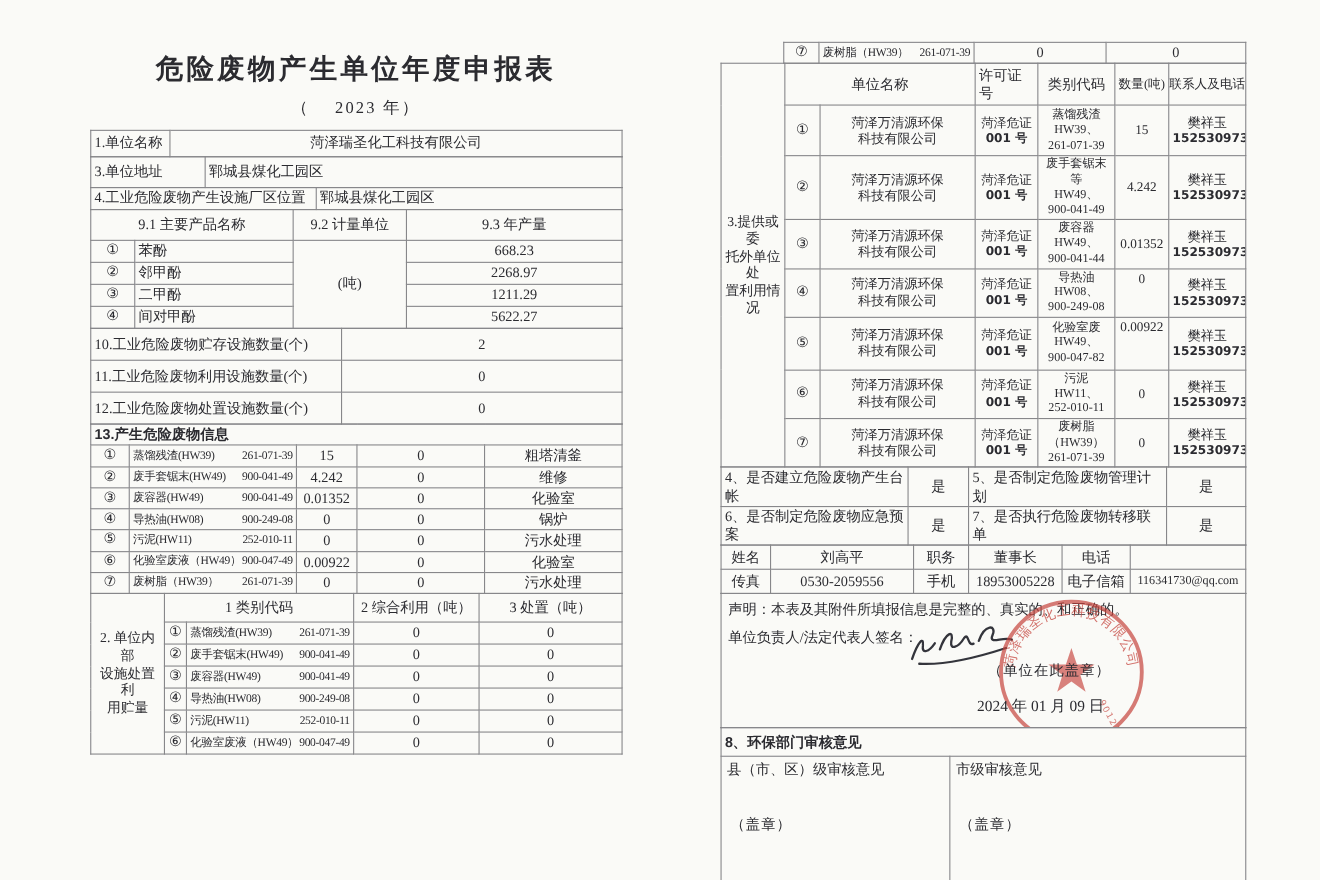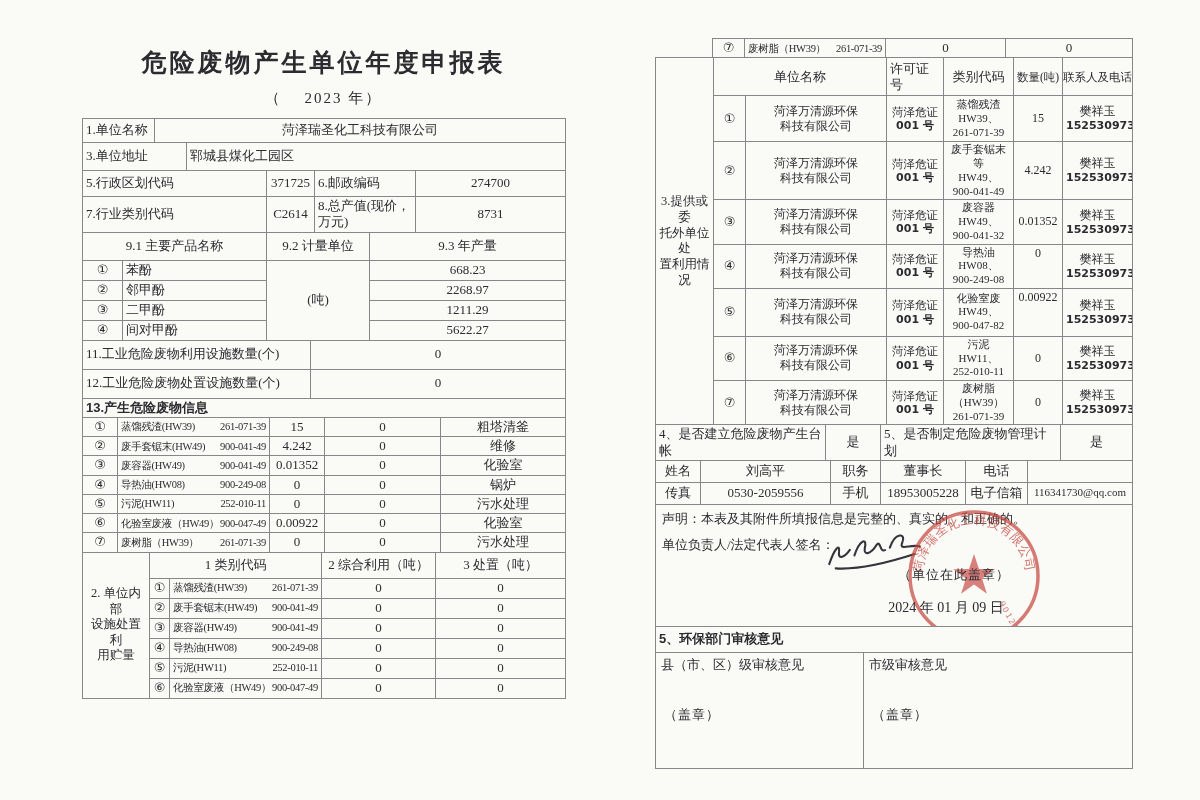--- a/index.html
+++ b/index.html
@@ -54,37 +54,27 @@
       </colgroup>
     <tbody>
         <tr style="height:28px">
       <td>3.单位地址</td>
       <td class="big">郓城县煤化工园区</td>
     </tr>
   </tbody>
     </table>
   <table class="tb">
     <colgroup>
-        <col style="width:184px">
-        <col style="width:48px">
-        <col style="width:101px">
-        <col style="width:150px">
-      </colgroup>
-    <tbody>
-        <tr style="height:26px">
-      <td>5.行政区划代码</td>
-      <td class="ctr">371725</td>
-      <td>6.邮政编码</td>
-      <td class="ctr">274700</td>
-    </tr>
-    <tr style="height:34px">
-      <td>7.行业类别代码</td>
-      <td class="ctr">C2614</td>
-      <td>8.总产值(现价，万元)</td>
-      <td class="ctr">8731</td>
+        <col style="width:205px">
+        <col style="width:278px">
+      </colgroup>
+    <tbody>
+        <tr style="height:20px">
+      <td class="sm">4.工业危险废物产生设施厂区位置</td>
+      <td class="sm">郓城县煤化工园区</td>
     </tr>
   </tbody>
     </table>
 
   <table class="tb">
     <colgroup>
         <col style="width:40px">
         <col style="width:144px">
         <col style="width:103px">
         <col style="width:196px">
@@ -118,20 +108,24 @@
     </tr>
   </tbody>
     </table>
 
   <table class="tb">
     <colgroup>
         <col style="width:228px">
         <col style="width:255px">
       </colgroup>
     <tbody>
+        <tr style="height:29px">
+      <td>10.工业危险废物贮存设施数量(个)</td>
+      <td class="ctr">2</td>
+    </tr>
     <tr style="height:29px">
       <td>11.工业危险废物利用设施数量(个)</td>
       <td class="ctr">0</td>
     </tr>
     <tr style="height:29px">
       <td>12.工业危险废物处置设施数量(个)</td>
       <td class="ctr">0</td>
     </tr>
   </tbody>
     </table>
@@ -403,21 +397,21 @@
     </tr>
     <tr style="height:31px">
       <td class="cnum">③</td>
       <td class="lines" style="font-size:12px">菏泽万清源环保
 科技有限公司</td>
       <td class="ctr">
             <div style="font-size:11.5px">菏泽危证</div>
             <div class="bnum">001 号</div>
           </td>
       <td class="lines" style="font-size:11px">废容器 HW49、
-900-041-32</td>
+900-041-44</td>
       <td class="ctr" style="font-size:12px">0.01352</td>
       <td class="ctr">
             <div style="font-size:12px">樊祥玉</div>
             <div class="bnum">15253097335</div>
           </td>
     </tr>
     <tr style="height:31px">
       <td class="cnum">④</td>
       <td class="lines" style="font-size:12px">菏泽万清源环保
 科技有限公司</td>
@@ -490,20 +484,26 @@
         <col style="width:170px">
         <col style="width:55px">
         <col style="width:180px">
         <col style="width:72px">
       </colgroup>
     <tbody>
         <tr style="height:27px">
       <td>4、是否建立危险废物产生台帐</td>
       <td class="ctr">是</td>
       <td>5、是否制定危险废物管理计划</td>
+      <td class="ctr">是</td>
+    </tr>
+    <tr style="height:26px">
+      <td>6、是否制定危险废物应急预案</td>
+      <td class="ctr">是</td>
+      <td>7、是否执行危险废物转移联单</td>
       <td class="ctr">是</td>
     </tr>
   </tbody>
     </table>
 
   <table class="tb">
     <colgroup>
         <col style="width:45px">
         <col style="width:130px">
         <col style="width:50px">
@@ -561,21 +561,21 @@
   </tbody>
     </table>
 
   <table class="tb">
     <colgroup>
         <col style="width:208px">
         <col style="width:269px">
       </colgroup>
     <tbody>
         <tr style="height:26px">
-      <td colspan="2" class="hei">5、环保部门审核意见</td>
+      <td colspan="2" class="hei">8、环保部门审核意见</td>
     </tr>
     <tr style="height:116px">
       <td class="relcell">
         <div class="abs" style="left:5px;top:4px;font-size:13px;">县（市、区）级审核意见</div>
         <div class="abs" style="left:8px;top:54px;font-size:13px;letter-spacing:1px;">（盖章）</div>
 
       </td>
       <td class="relcell">
         <div class="abs" style="left:5px;top:4px;font-size:13px;">市级审核意见</div>
         <div class="abs" style="left:8px;top:54px;font-size:13px;letter-spacing:1px;">（盖章）</div>

